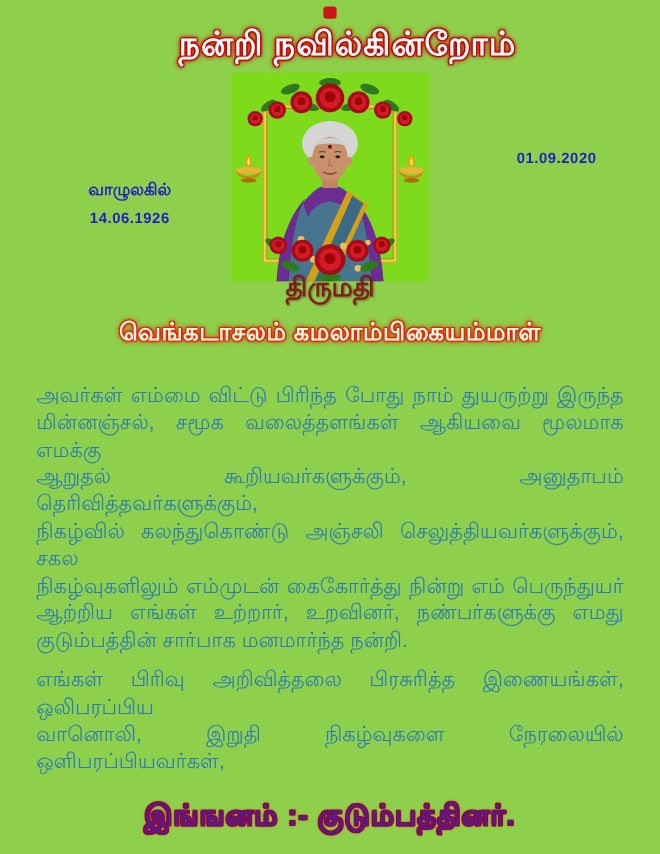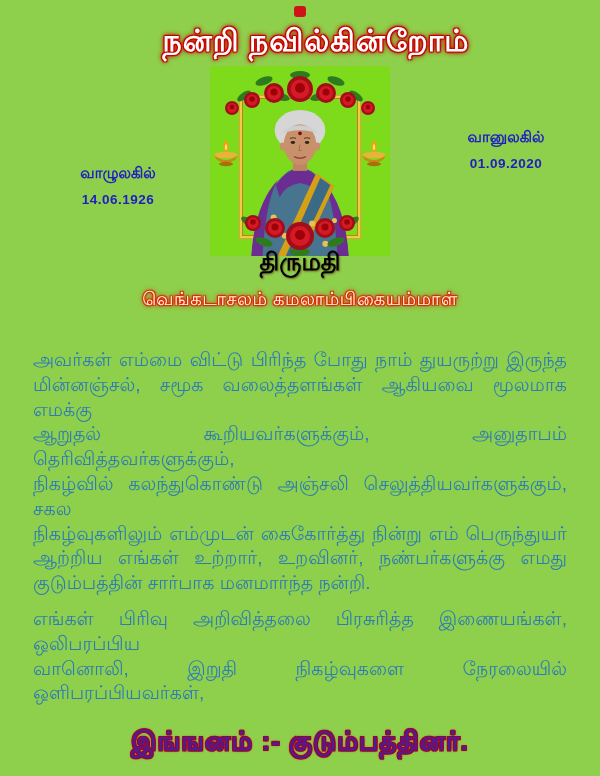--- a/index.html
+++ b/index.html
@@ -33,24 +33,24 @@
   .lamp.left{left:1px;}
   .lamp.right{right:1px;}
   
   .mem-block{width:140px;text-align:center;color:#2020c0;font-weight:bold;}
   .mem-block .mem-label{font-size:15px;}
   .mem-block .mem-date{font-size:13.5px;margin-top:8px;letter-spacing:.5px;}
   .mem-left{top:118px;left:48px;margin-top:46px;}
   .mem-right{top:128px;left:436px;}
   
   .honorific{top:248px;left:0;width:100%;text-align:center;
-    font-size:24px;font-weight:bold;color:#000000;
+    font-size:24px;font-weight:bold;color:#7f1d1d;
     text-shadow:1px 1px 2px rgba(90,10,5,.55);}
   .dec-name{top:289px;left:0;width:100%;text-align:center;
-    font-size:18px;font-weight:normal;color:#fffbe4;letter-spacing:.5px;
+    font-size:22px;font-weight:bold;color:#fffbe4;letter-spacing:.5px;
     text-shadow:0 0 2px #ff3b14,0 0 4px #ec2505,0 0 6px #d92100,
       1px 1px 1px #c62200,-1px -1px 1px #c62200,1px -1px 1px #c62200,-1px 1px 1px #c62200;}
   
   .body-text{top:348px;left:33px;right:33px;color:#2e7cb4;
     font-size:19px;line-height:24.8px;}
   .line{text-align:justify;text-align-last:justify;}
   .line.short{text-align-last:left;}
   .para2{margin-top:11px;}
   
   .signoff{top:726px;left:0;width:100%;text-align:center;
@@ -181,21 +181,20 @@
     <ellipse cx="15" cy="26" rx="7" ry="2.2" fill="#a86f0a"></ellipse>
   </svg>
 </div>
 
 <div class="abs mem-block mem-left">
   <div class="mem-label">வாழுலகில்</div>
   <div class="mem-date">14.06.1926</div>
 </div>
 
 <div class="abs mem-block mem-right">
-  <div class="mem-label">வானுலகில்</div>
   <div class="mem-date">01.09.2020</div>
 </div>
 
 <div class="abs honorific">திருமதி</div>
 <div class="abs dec-name">வெங்கடாசலம் கமலாம்பிகையம்மாள்</div>
 
 <div class="abs body-text">
   <div class="para1">
     <div class="line">அவர்கள் எம்மை விட்டு பிரிந்த போது நாம் துயருற்று இருந்த</div>
     <div class="line">மின்னஞ்சல், சமூக வலைத்தளங்கள் ஆகியவை மூலமாக எமக்கு</div>

